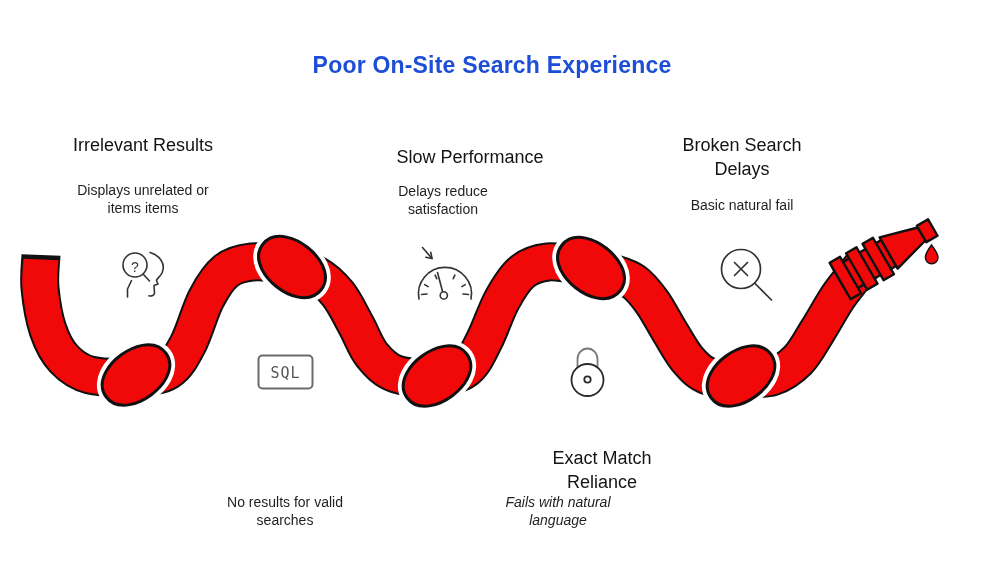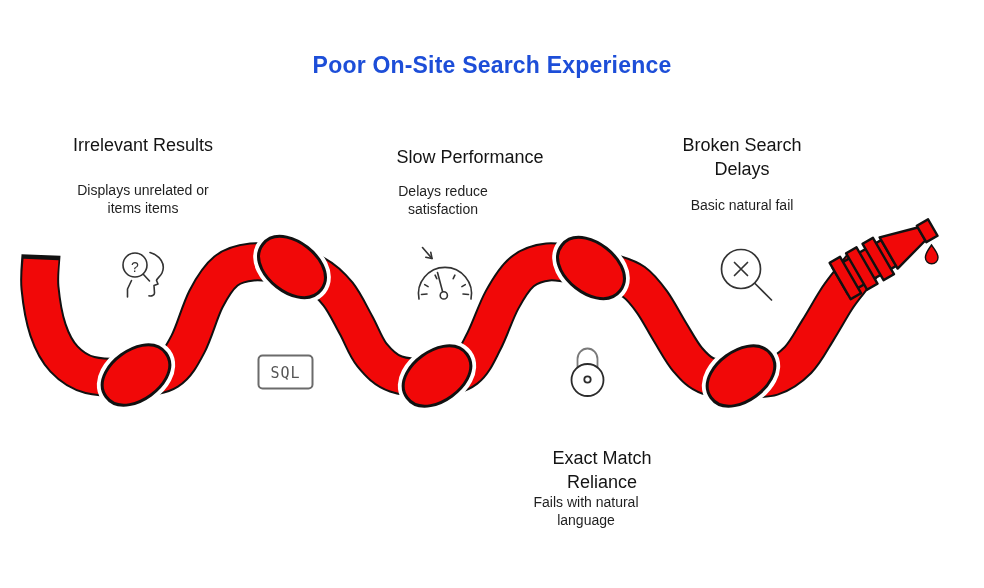--- a/index.html
+++ b/index.html
@@ -100,17 +100,18 @@
 
   <div class="heading" style="left:143px; top:134px; width:230px;">Irrelevant Results</div>
   <div class="desc" style="left:143px; top:181px; width:150px;">Displays unrelated or items items</div>
 
   <div class="heading" style="left:470px; top:146px; width:230px;">Slow Performance</div>
   <div class="desc" style="left:443px; top:182px; width:110px;text-align:center;">Delays reduce satisfaction</div>
 
   <div class="heading" style="left:742px; top:134px; width:135px;">Broken Search Delays</div>
   <div class="desc" style="left:742px; top:196px; width:200px;">Basic natural fail</div>
 
+  <div class="desc" style="left:285px; top:493px; width:145px;">No results for valid searches</div>
 
   <div class="heading" style="left:602px; top:434px; width:120px;margin-top:13px;">Exact Match Reliance</div>
-  <div class="desc" style="left:586px; top:493px; width:130px;">Fails with natural language</div>
+  <div class="desc" style="left:558px; top:493px; width:130px;font-style:italic;">Fails with natural language</div>
 
 </div>
 
 </body></html>

